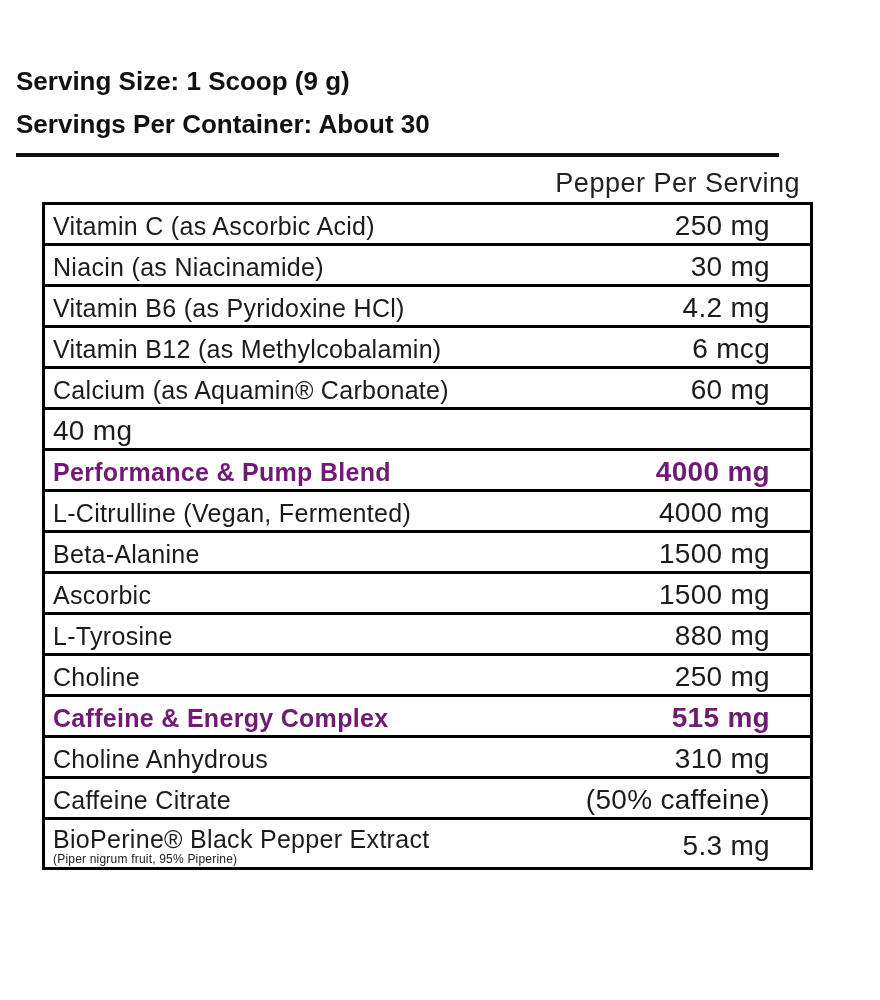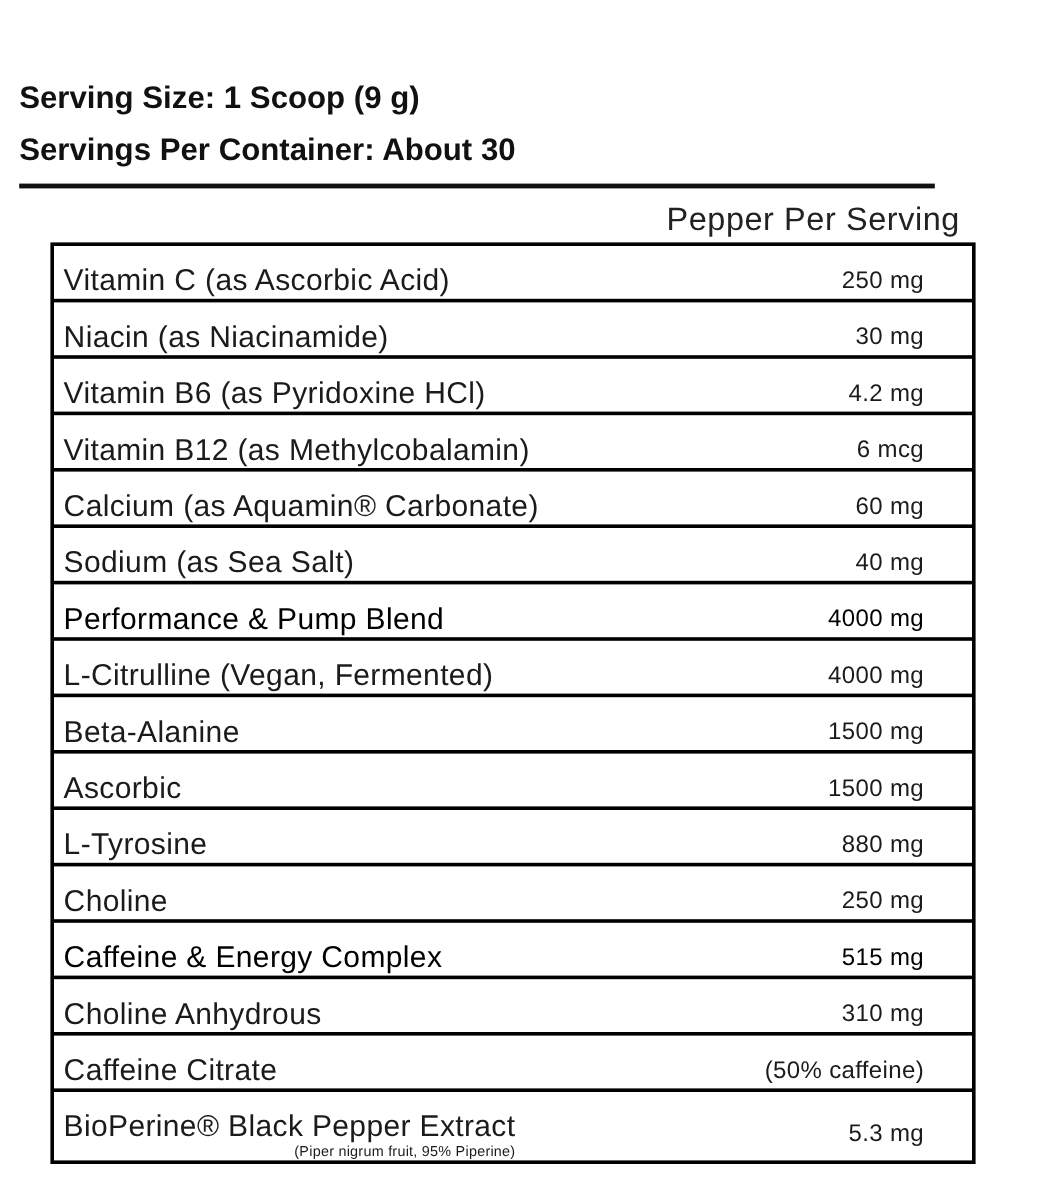--- a/index.html
+++ b/index.html
@@ -49,33 +49,33 @@
     width: 771px;
     margin: 3px 0 0 42px;
     border: 3px solid #000000;
   }
   .row {
     display: flex;
     justify-content: space-between;
     align-items: center;
     border-bottom: 3px solid #000000;
     min-height: 37px;
-    padding: 15px 40px 1px 8px;
-  }
-  .row:last-child { border-bottom: none; text-align: right; }
+    padding: 5px 40px 1px 8px;
+  }
+  .row:last-child { border-bottom: none; }
   .name-wrap {
     display: flex;
     flex-direction: column;
     justify-content: center;
     line-height: 1.12;
   }
   .name { font-size: 25px; letter-spacing: 0.3px; }
   .subname { font-size: 12px; letter-spacing: 0.2px; }
-  .amount { font-size: 20px; white-space: nowrap; letter-spacing: 0.3px; }
-  .row.bold .name, .row.bold .amount { font-weight: 400; color: #000000; text-align: right; }
+  .amount { font-size: 28px; white-space: nowrap; letter-spacing: 0.3px; }
+  .row.bold .name, .row.bold .amount { font-weight: 700; color: #701a75; text-align: right; }
 </style>
 </head>
 <body>
 
 <div class="page">
 
 
   <div class="serving-block">
     <div class="serving-line">Serving Size: 1 Scoop (9 g)</div>
     <div class="serving-line">Servings Per Container: About 30</div>
@@ -119,24 +119,20 @@
 
     <div class="row">
       <div class="name-wrap">
         <span class="name">Calcium (as Aquamin® Carbonate)</span>
 
       </div>
       <div class="amount">60 mg</div>
     </div>
 
     <div class="row">
-      <div class="name-wrap">
-        <span class="name">Sodium (as Sea Salt)</span>
-
-      </div>
       <div class="amount">40 mg</div>
     </div>
 
     <div class="row bold">
       <div class="name-wrap">
         <span class="name">Performance &amp; Pump Blend</span>
 
       </div>
       <div class="amount">4000 mg</div>
     </div>

